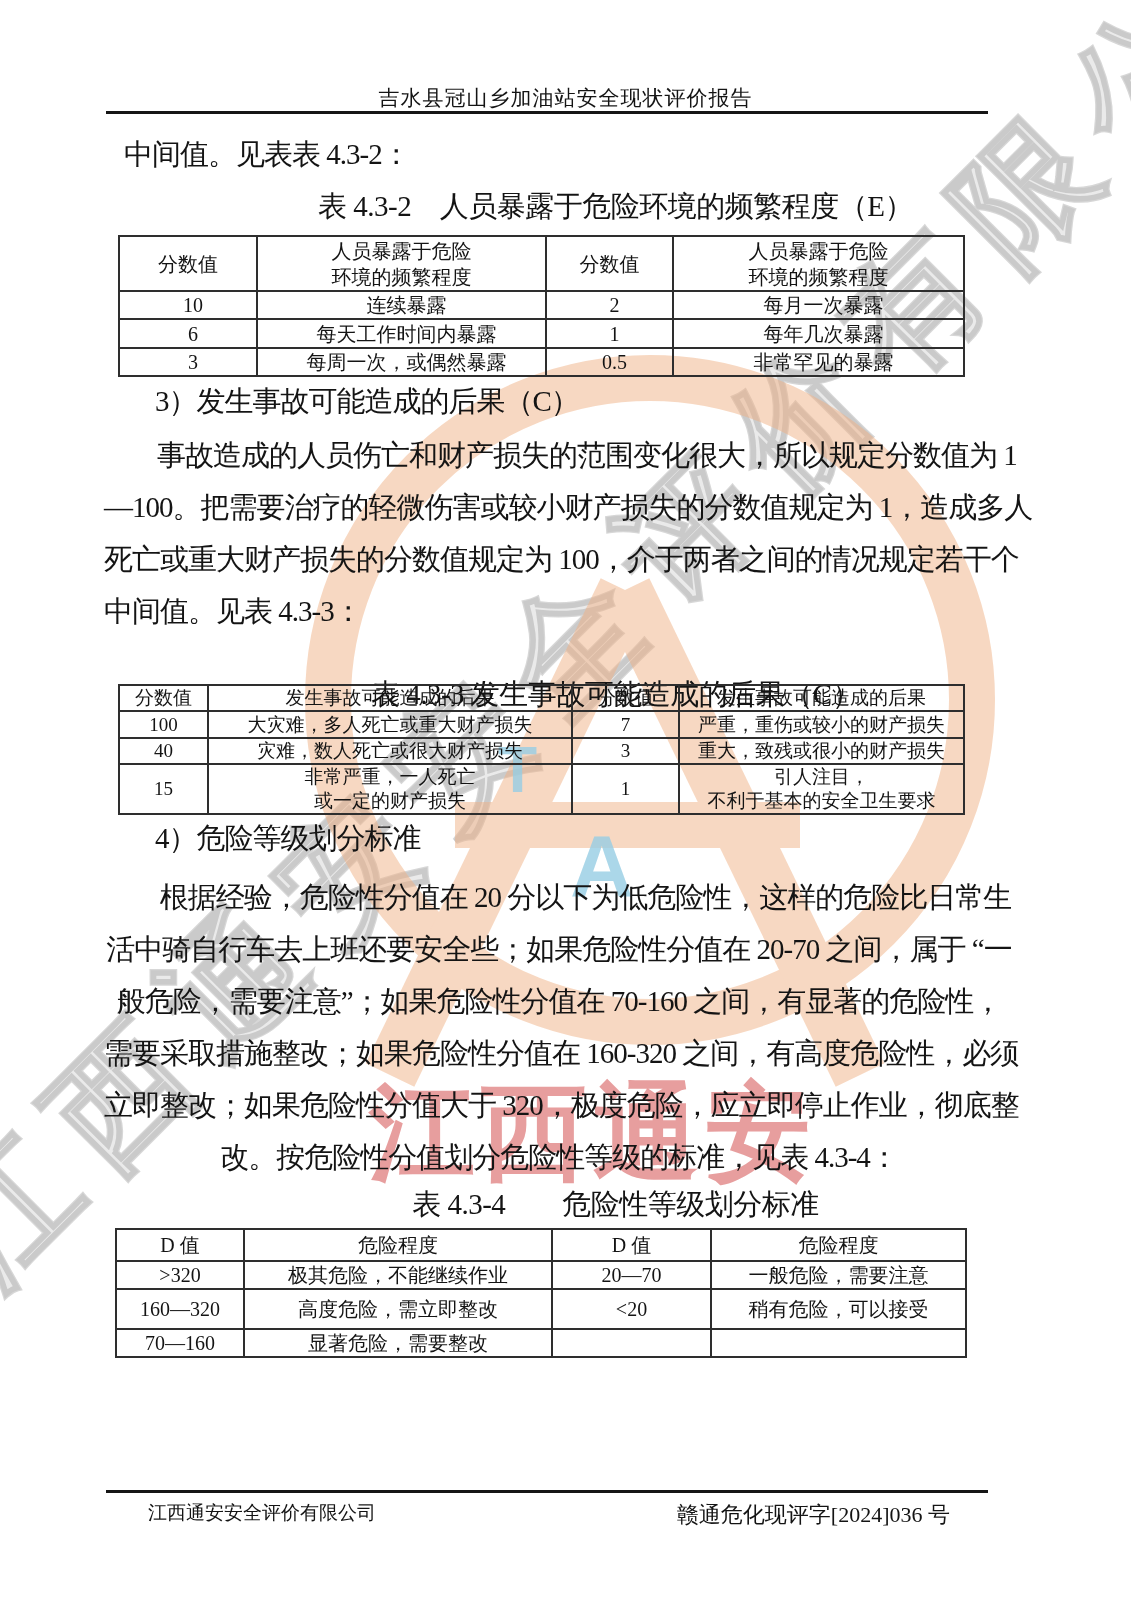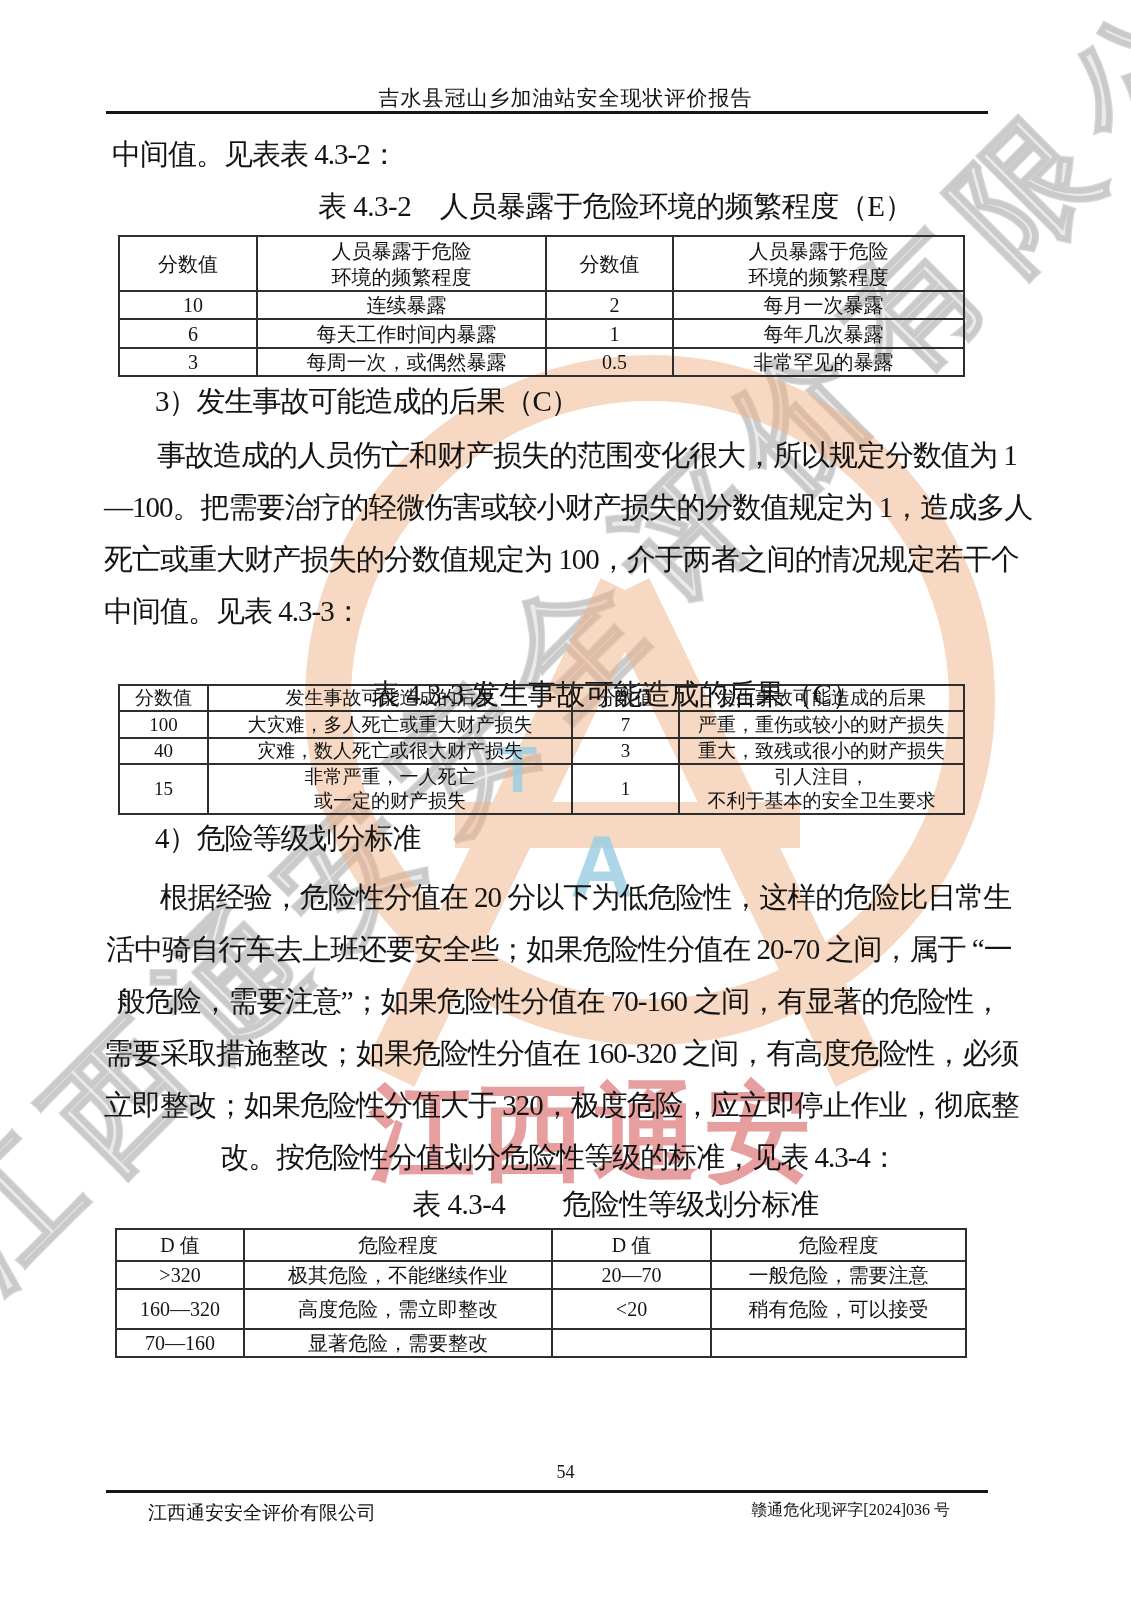--- a/index.html
+++ b/index.html
@@ -46,21 +46,21 @@
   #table-432 th{font-size:20px;line-height:26px;}
   #table-432 td{font-size:20px;line-height:24px;padding-left:12px;}
   #table-433{left:118px;top:684px;width:845px;}
   #table-433 th{font-size:19px;line-height:22px;}
   #table-433 td{font-size:19px;line-height:24px;}
   #table-434{left:115px;top:1228px;width:850px;}
   #table-434 th{font-size:20px;line-height:24px;}
   #table-434 td{font-size:20px;line-height:24px;}
   .page-num{position:absolute;top:1462px;left:0;width:100%;text-align:center;font-size:18px;}
   .footer-left{position:absolute;top:1500px;left:148px;font-size:19px;white-space:nowrap;}
-  .footer-right{position:absolute;top:1500px;right:181px;font-size:16px;white-space:nowrap;}
+  .footer-right{position:absolute;top:1500px;right:181px;font-size:22px;white-space:nowrap;}
 </style>
 </head>
 <body>
 
 <div class="page">
 
   <div class="wm-diag">江西通安安全评价有限公司</div>
 
   <svg class="wm-logo" width="700" height="760" viewBox="0 0 700 760">
     <circle cx="350" cy="350" r="322" fill="none" stroke-width="46" stroke="#f0b286"></circle>
@@ -72,21 +72,21 @@
   <div class="wm-ta wm-ta-t">T</div>
   <div class="wm-ta wm-ta-a">A</div>
 
   <div class="wm-red">江西通安</div>
 
   <div class="content">
 
     <div class="header-title">吉水县冠山乡加油站安全现状评价报告</div>
     <div class="rule rule-header"></div>
 
-    <div class="bodyline" style="top:135px;left:112px;">中间值。见表表 4.3-2：</div>
+    <div class="bodyline" style="top:135px;left:124px;">中间值。见表表 4.3-2：</div>
 
     <div class="tbl-title" style="top:187px;">表 4.3-2　人员暴露于危险环境的频繁程度（E）</div>
 
     <table class="doc" id="table-432">
       <colgroup>
           <col style="width:138px">
           <col style="width:289px">
           <col style="width:127px">
           <col style="width:291px">
         </colgroup>
@@ -209,19 +209,18 @@
       </tr>
       <tr style="height:28px">
         <td>70—160</td>
         <td>显著危险，需要整改</td>
         <td></td>
         <td></td>
       </tr>
     </tbody>
       </table>
 
-    <div class="page-num">54</div>
     <div class="rule rule-footer"></div>
     <div class="footer-left">江西通安安全评价有限公司</div>
     <div class="footer-right">赣通危化现评字[2024]036 号</div>
 
   </div>
 </div>
 
 </body></html>

